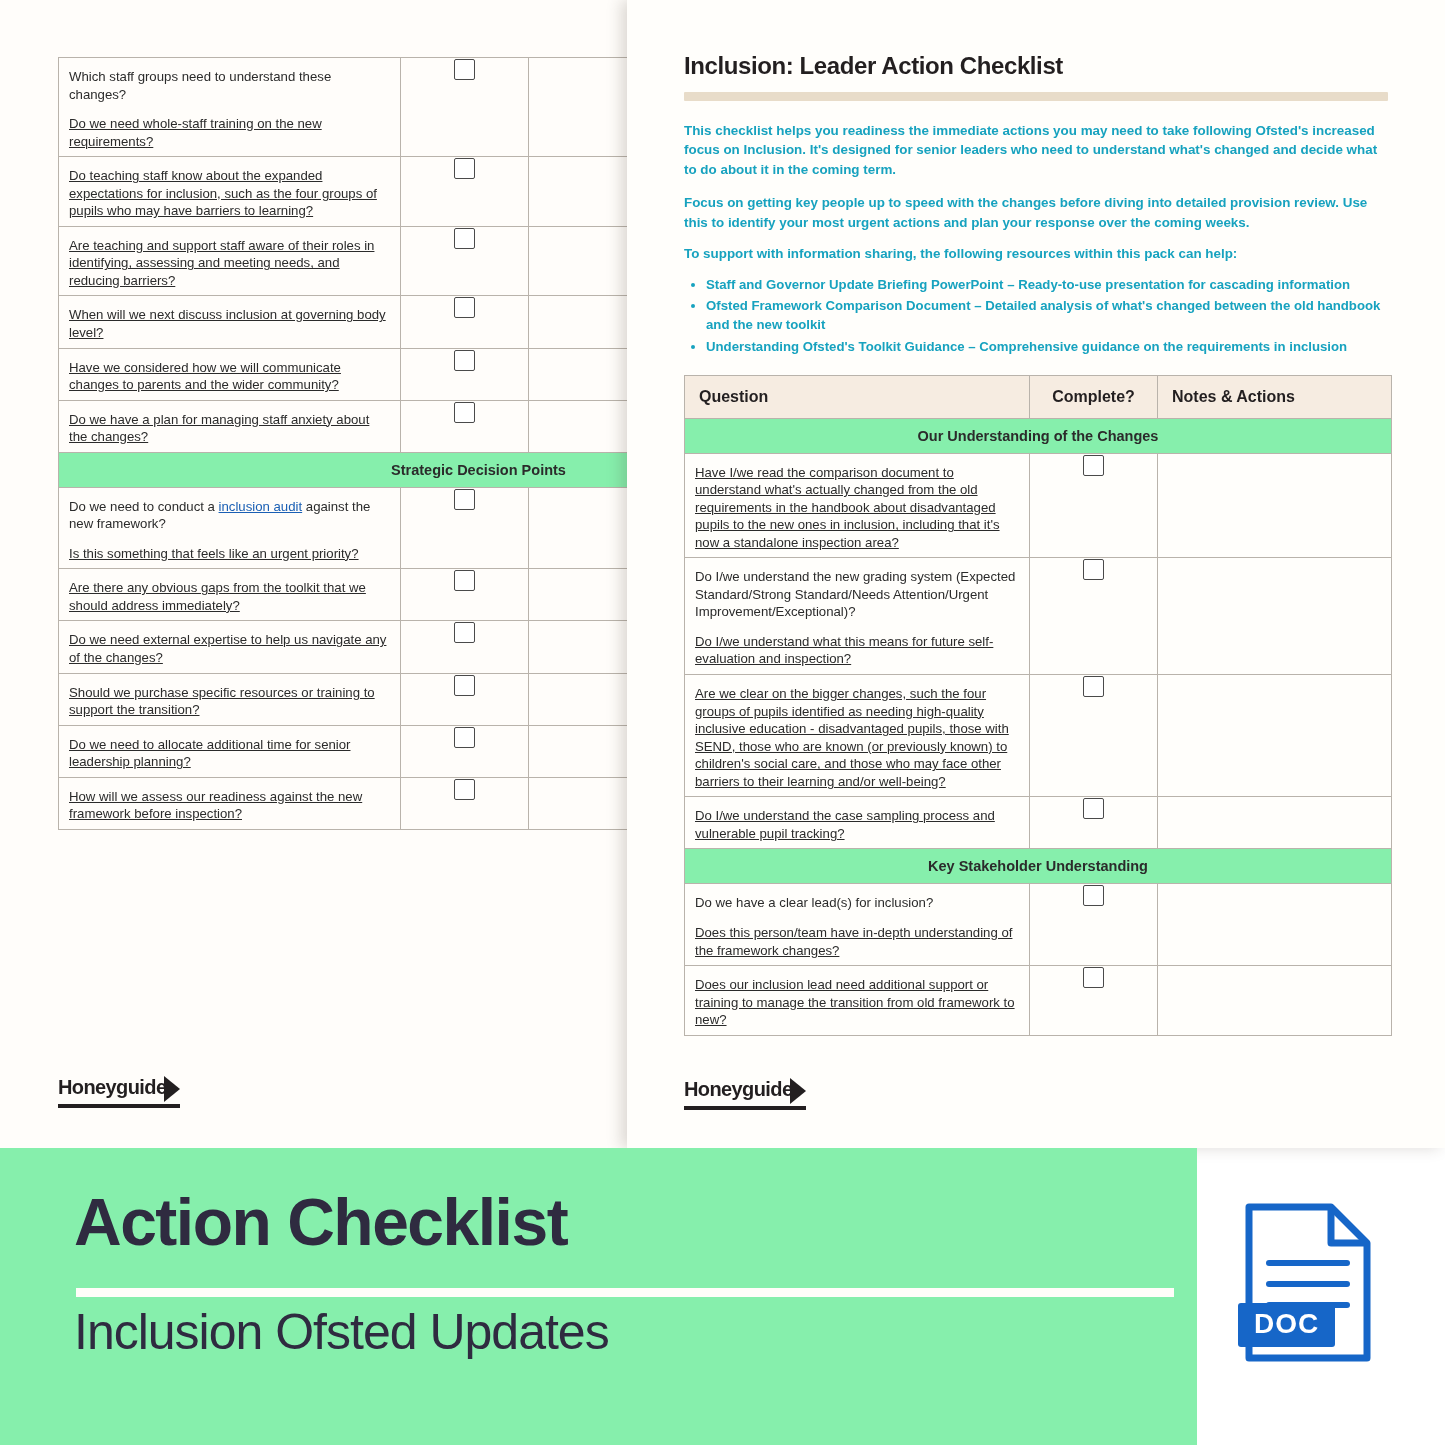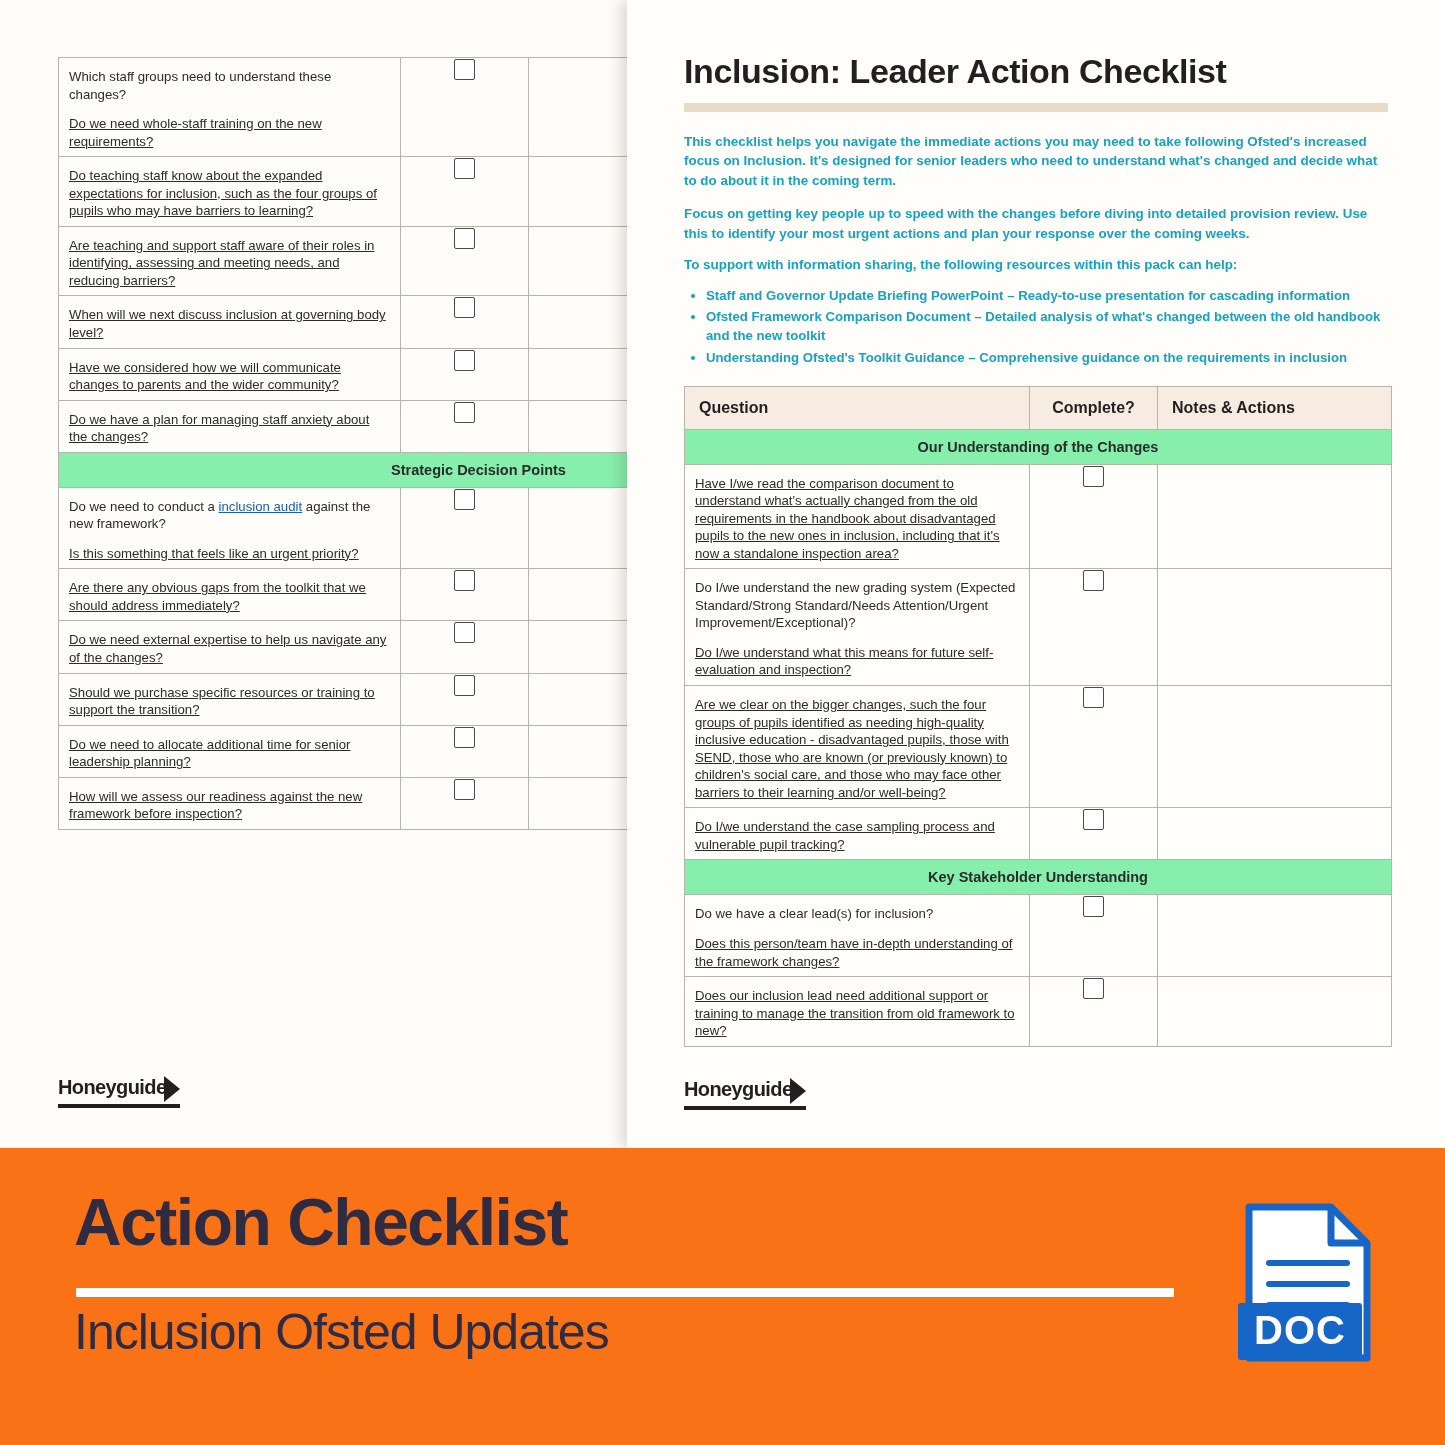--- a/index.html
+++ b/index.html
@@ -40,21 +40,21 @@
   }
   
   #back-table{position:absolute;left:58px;top:57px;width:840px;}
   #back-table col.c1{width:342px;}
   #back-table col.c2{width:128px;}
   #back-table col.c3{width:370px;}
 
   
   .fp-inner{padding:52px 57px 0 57px;}
   h1.title{
-    font-size:34px;margin:0;letter-spacing:-0.4px;font-weight:bold;color:#231f20;
+    font-size:24px;margin:0;letter-spacing:-0.4px;font-weight:bold;color:#231f20;
   }
   .title-rule{height:9px;background:#e8dcc9;margin:12px 0 20px 0;border-radius:1px;}
   .intro{color:#17a2bf;font-weight:bold;font-size:13.4px;line-height:1.45;margin:0 0 14px 0;}
   .intro.small{margin-bottom:12px;}
   ul.res{margin:2px 0 18px 0;padding-left:22px;}
   ul.res li{color:#17a2bf;font-weight:bold;font-size:13.2px;line-height:1.42;margin-bottom:3px;}
   #front-table{width:100%;}
   #front-table col.c1{width:345px;}
   #front-table col.c2{width:128px;}
   #front-table col.c3{width:234px;}
@@ -67,35 +67,35 @@
   .logo{position:absolute;font-weight:bold;font-size:20px;letter-spacing:-0.6px;color:#231f20;}
   .logo .mark{display:inline-block;position:relative;}
   .logo-under{height:4px;background:#231f20;margin-top:2px;}
   .logo-arrow{
     display:inline-block;width:0;height:0;margin-left:-2px;
     border-top:13px solid transparent;border-bottom:13px solid transparent;
     border-left:16px solid #231f20;vertical-align:middle;
   }
   
   #banner{
-    position:absolute;left:0;top:1148px;width:1445px;height:297px;
-    background:#f97316;
+    position:absolute;left:0;top:1148px;width:1197px;height:297px;
+    background:#86efac;
   }
   #banner .bt{
     position:absolute;left:74px;top:36px;font-size:66px;font-weight:bold;
     color:#2f2b40;letter-spacing:-1.5px;
   }
   #banner .rule{position:absolute;left:76px;top:140px;width:1098px;height:9px;background:#fffdf9;}
   #banner .bs{
     position:absolute;left:74px;top:155px;font-size:50px;color:#2f2b40;letter-spacing:-1px;
   }
   #doc-icon{position:absolute;left:1243px;top:53px;width:130px;height:163px;}
   .doc-label{
     position:absolute;left:1238px;top:155px;background:#1666c8;color:#fff;
-    font-weight:bold;font-size:40px;letter-spacing:1px;padding:5px 16px 7px 16px;border-radius:3px;
+    font-weight:bold;font-size:28px;letter-spacing:1px;padding:5px 16px 7px 16px;border-radius:3px;
   }
 </style>
 </head>
 <body>
 
 <div id="back-page">
   <table class="tbl" id="back-table">
     <colgroup>
         <col class="c1">
         <col class="c2">
@@ -197,21 +197,21 @@
     <span class="mark"><span>Honeyguide</span><span class="logo-arrow"></span></span>
     <div class="logo-under"></div>
   </div>
 </div>
 
 <div id="front-page">
   <div class="fp-inner">
     <h1 class="title">Inclusion: Leader Action Checklist</h1>
     <div class="title-rule"></div>
 
-    <p class="intro">This checklist helps you navigate the immediate actions you may need to take following Ofsted's increased focus on Inclusion. It's designed for senior leaders who need to understand what's changed and decide what to do about it in the coming term.</p>
+    <p class="intro">This checklist helps you readiness the immediate actions you may need to take following Ofsted's increased focus on Inclusion. It's designed for senior leaders who need to understand what's changed and decide what to do about it in the coming term.</p>
     <p class="intro small">Focus on getting key people up to speed with the changes before diving into detailed provision review. Use this to identify your most urgent actions and plan your response over the coming weeks.</p>
     <p class="intro small">To support with information sharing, the following resources within this pack can help:</p>
 
     <ul class="res" id="resource-list">
         <li>Staff and Governor Update Briefing PowerPoint – Ready-to-use presentation for cascading information</li>
         <li>Ofsted Framework Comparison Document – Detailed analysis of what's changed between the old handbook and the new toolkit</li>
         <li>Understanding Ofsted's Toolkit Guidance – Comprehensive guidance on the requirements in inclusion</li>
       </ul>
 
     <table class="tbl" id="front-table">

